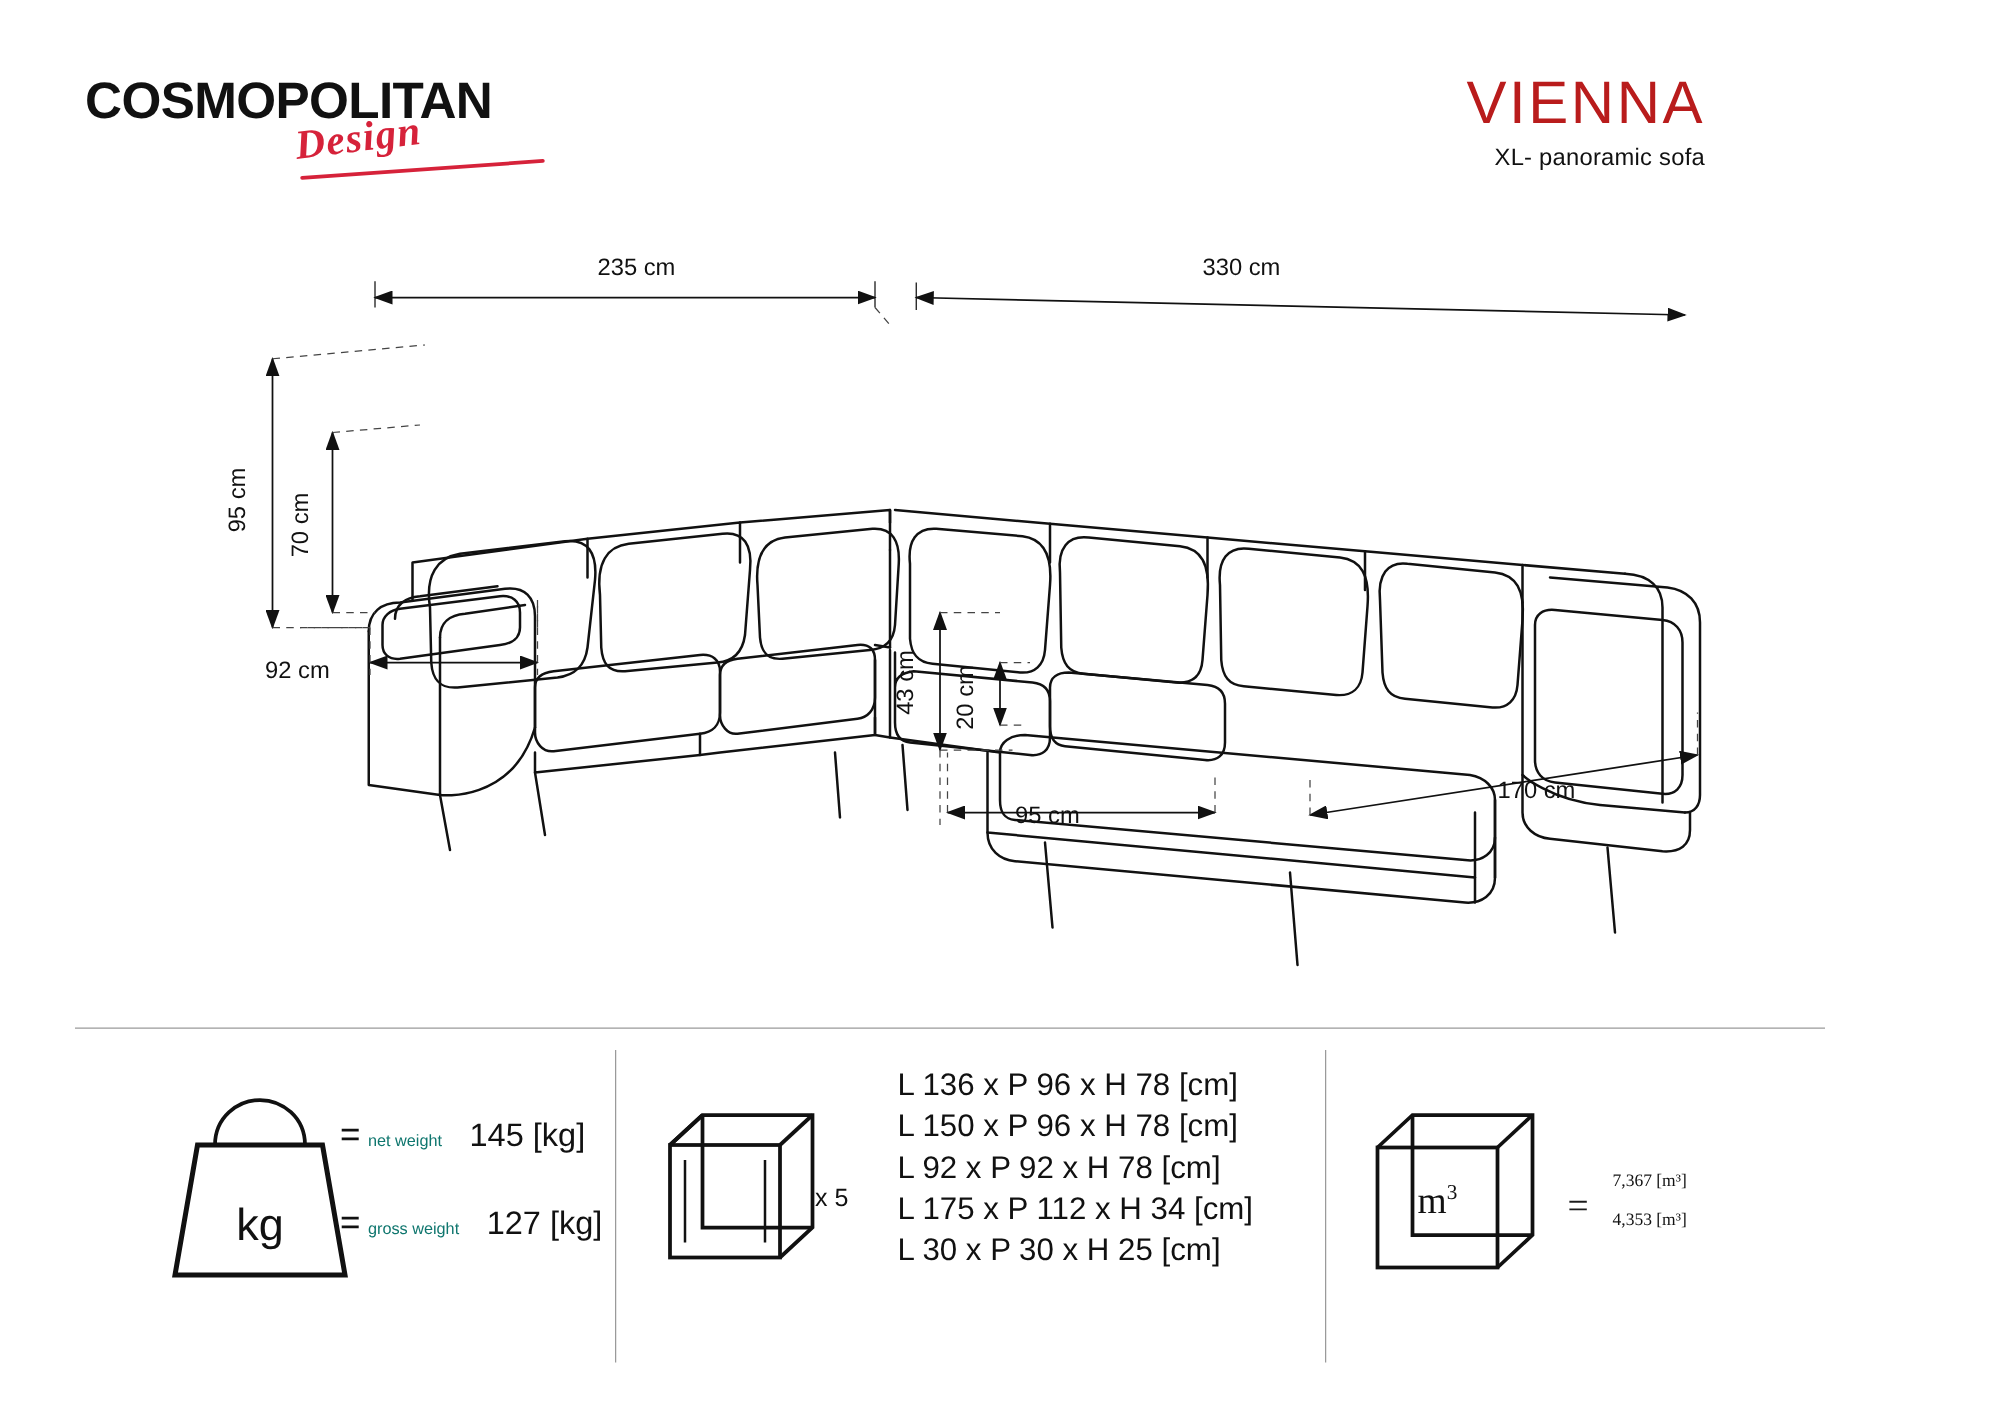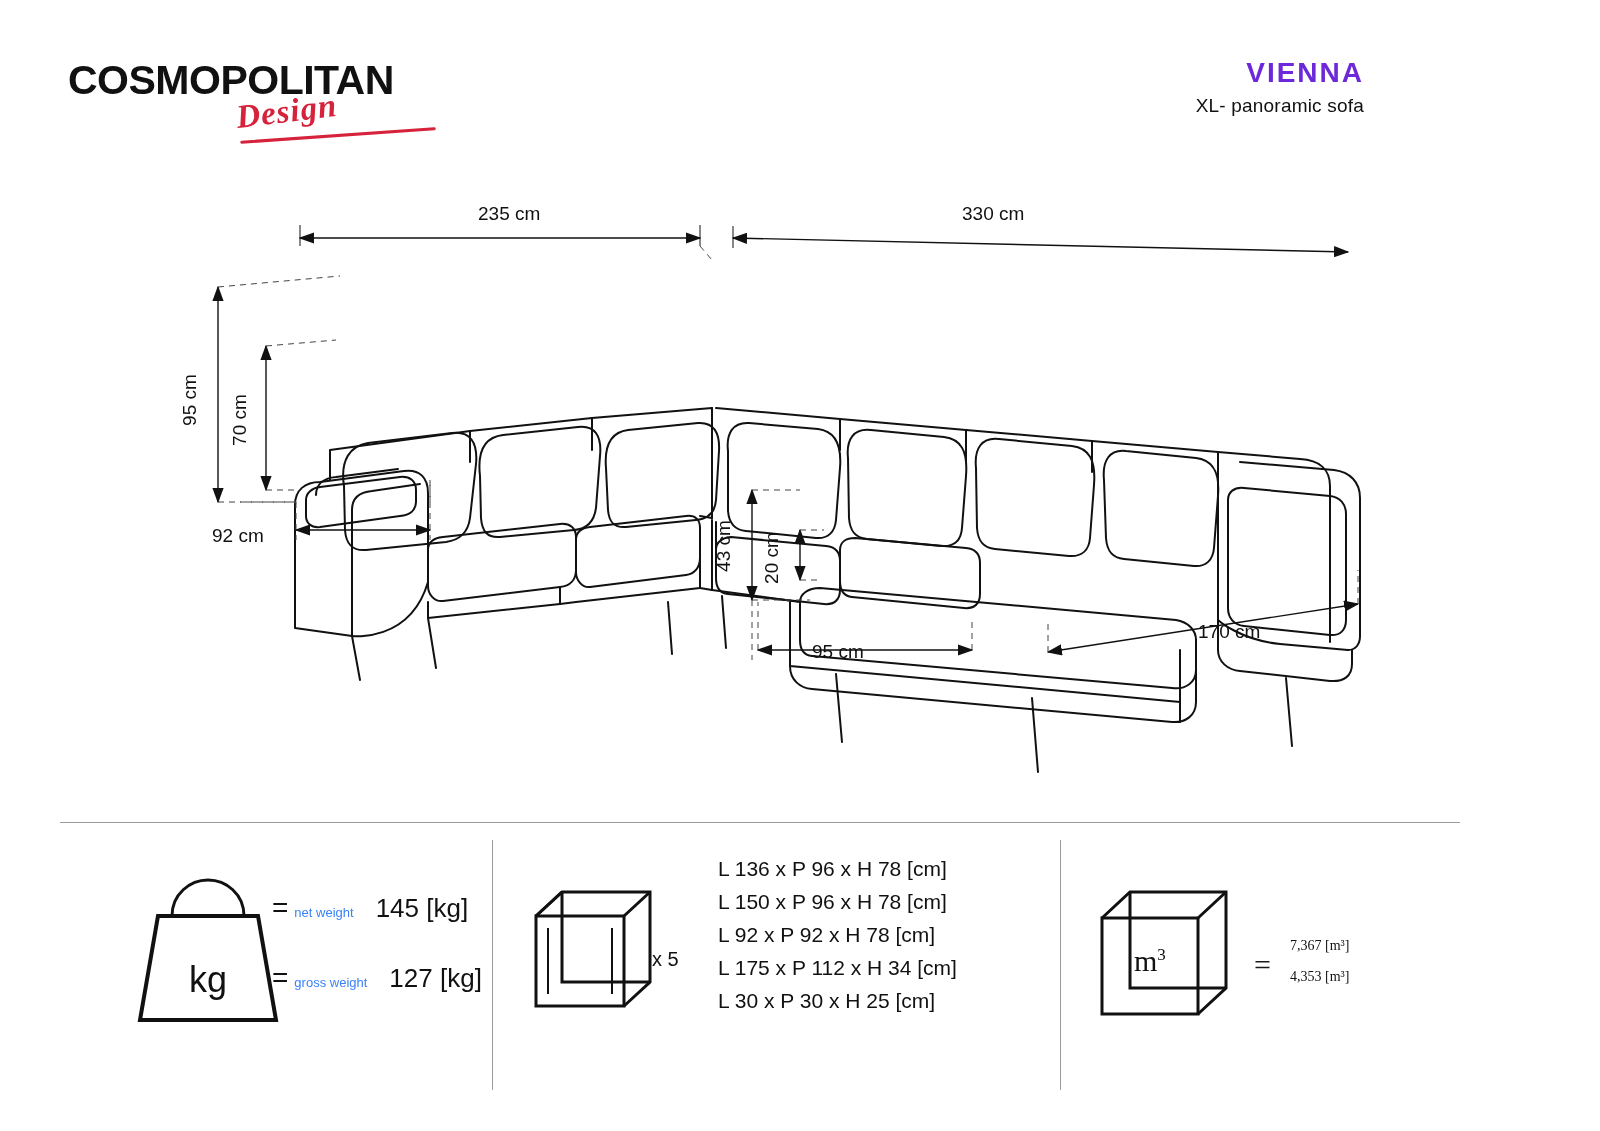--- a/index.html
+++ b/index.html
@@ -58,24 +58,24 @@
     border-radius: 2px;
   }
 
   .title-block {
     position: absolute;
     right: 96px;
     top: 58px;
     text-align: right;
   }
   .product-title {
-    font-size: 28px;
-    font-weight: bold;
+    font-size: 48px;
+    font-weight: normal;
     letter-spacing: 2px;
-    color: #6d28d9;
+    color: #b91c1c;
     line-height: 1.05;
   }
   .product-sub {
     margin-top: 8px;
     font-size: 19px;
     color: #111;
     letter-spacing: 0.2px;
   }
 
   
@@ -122,21 +122,21 @@
     align-items: baseline;
     white-space: nowrap;
   }
   .eq {
     font-size: 28px;
     margin-right: 6px;
     color: #111;
   }
   .wlabel {
     font-size: 13px;
-    color: #3b82f6;
+    color: #0f766e;
     margin-right: 22px;
   }
   .wval {
     font-size: 26px;
     color: #111;
   }
 
   
   #carton-panel { left: 500px; width: 560px; }
   .xcount {
@@ -145,21 +145,21 @@
     top: 108px;
     font-size: 20px;
     color: #111;
   }
   .carton-list {
     position: absolute;
     left: 218px;
     top: 12px;
   }
   .carton-list div {
-    font-size: 21px;
+    font-size: 25px;
     line-height: 33px;
     color: #111;
     white-space: nowrap;
   }
 
   
   #vol-panel { left: 1068px; width: 480px; font-family: Liberation Serif, serif; }
   .vol-eq {
     position: absolute;
     left: 186px;

